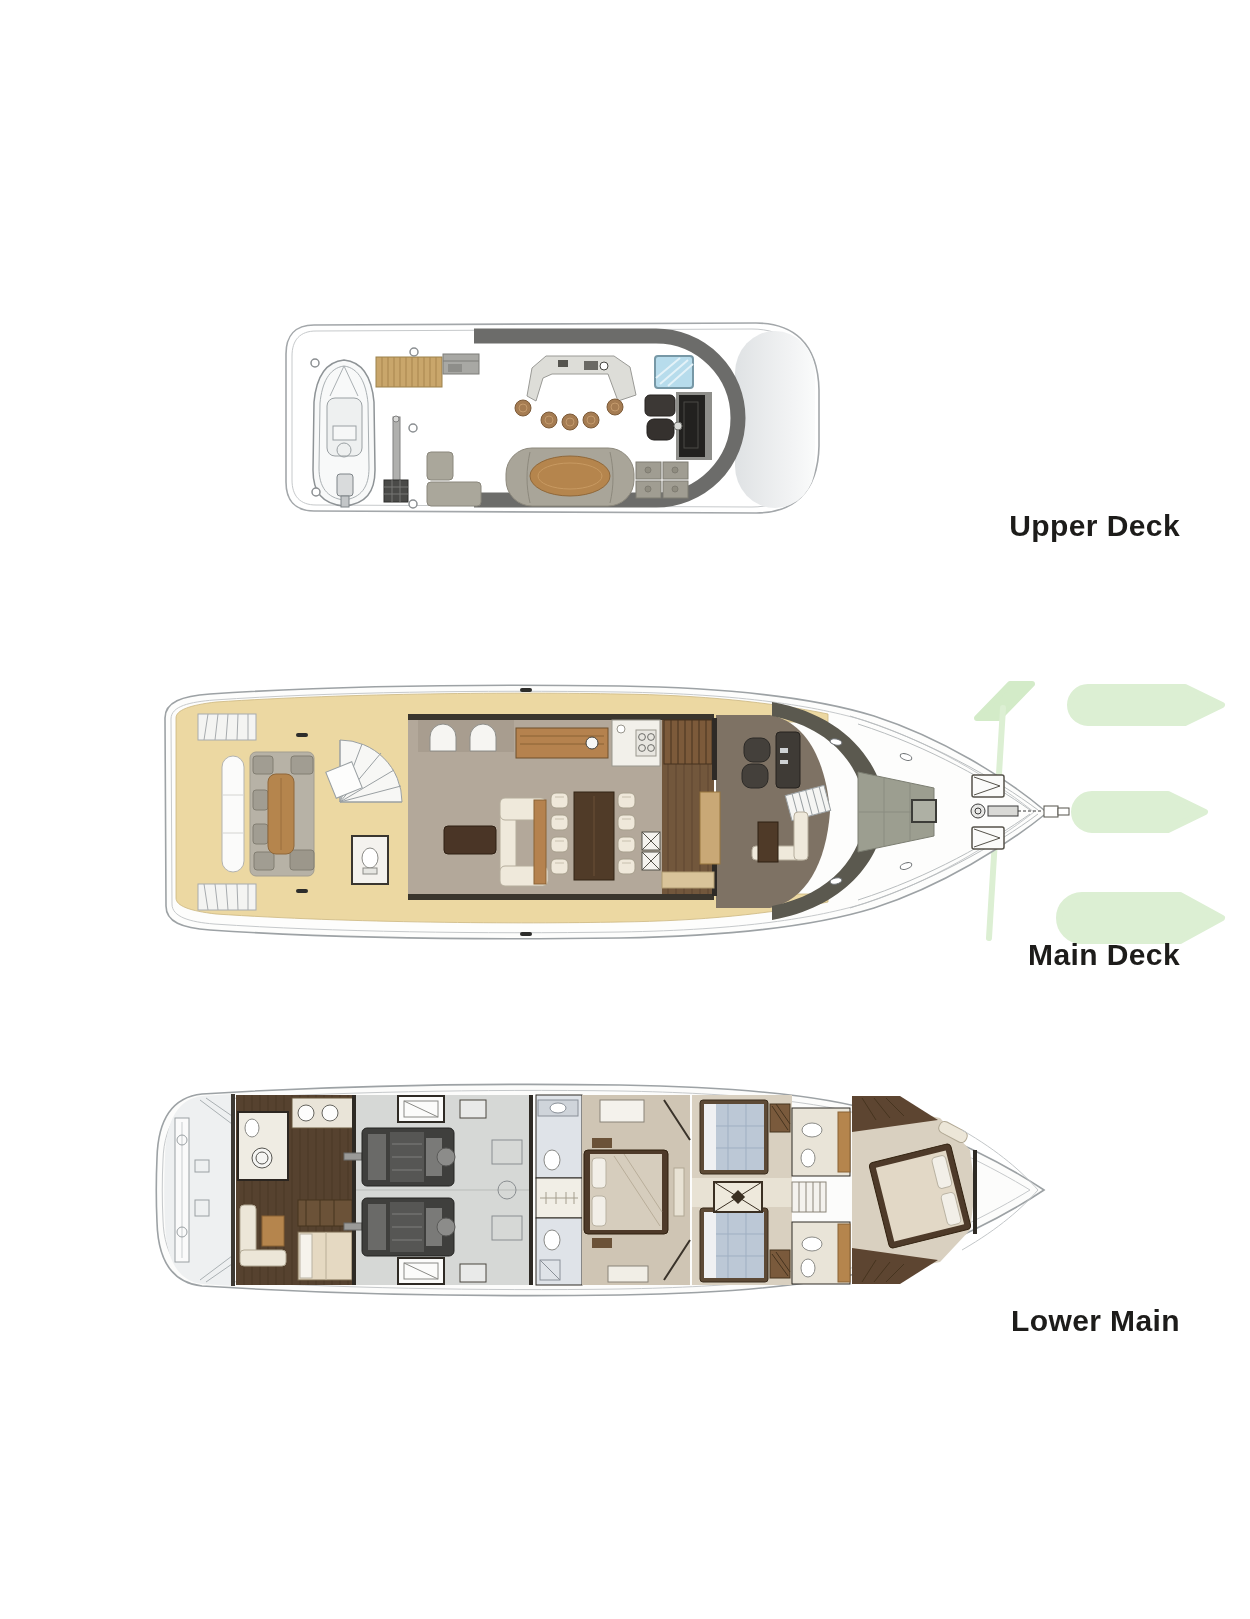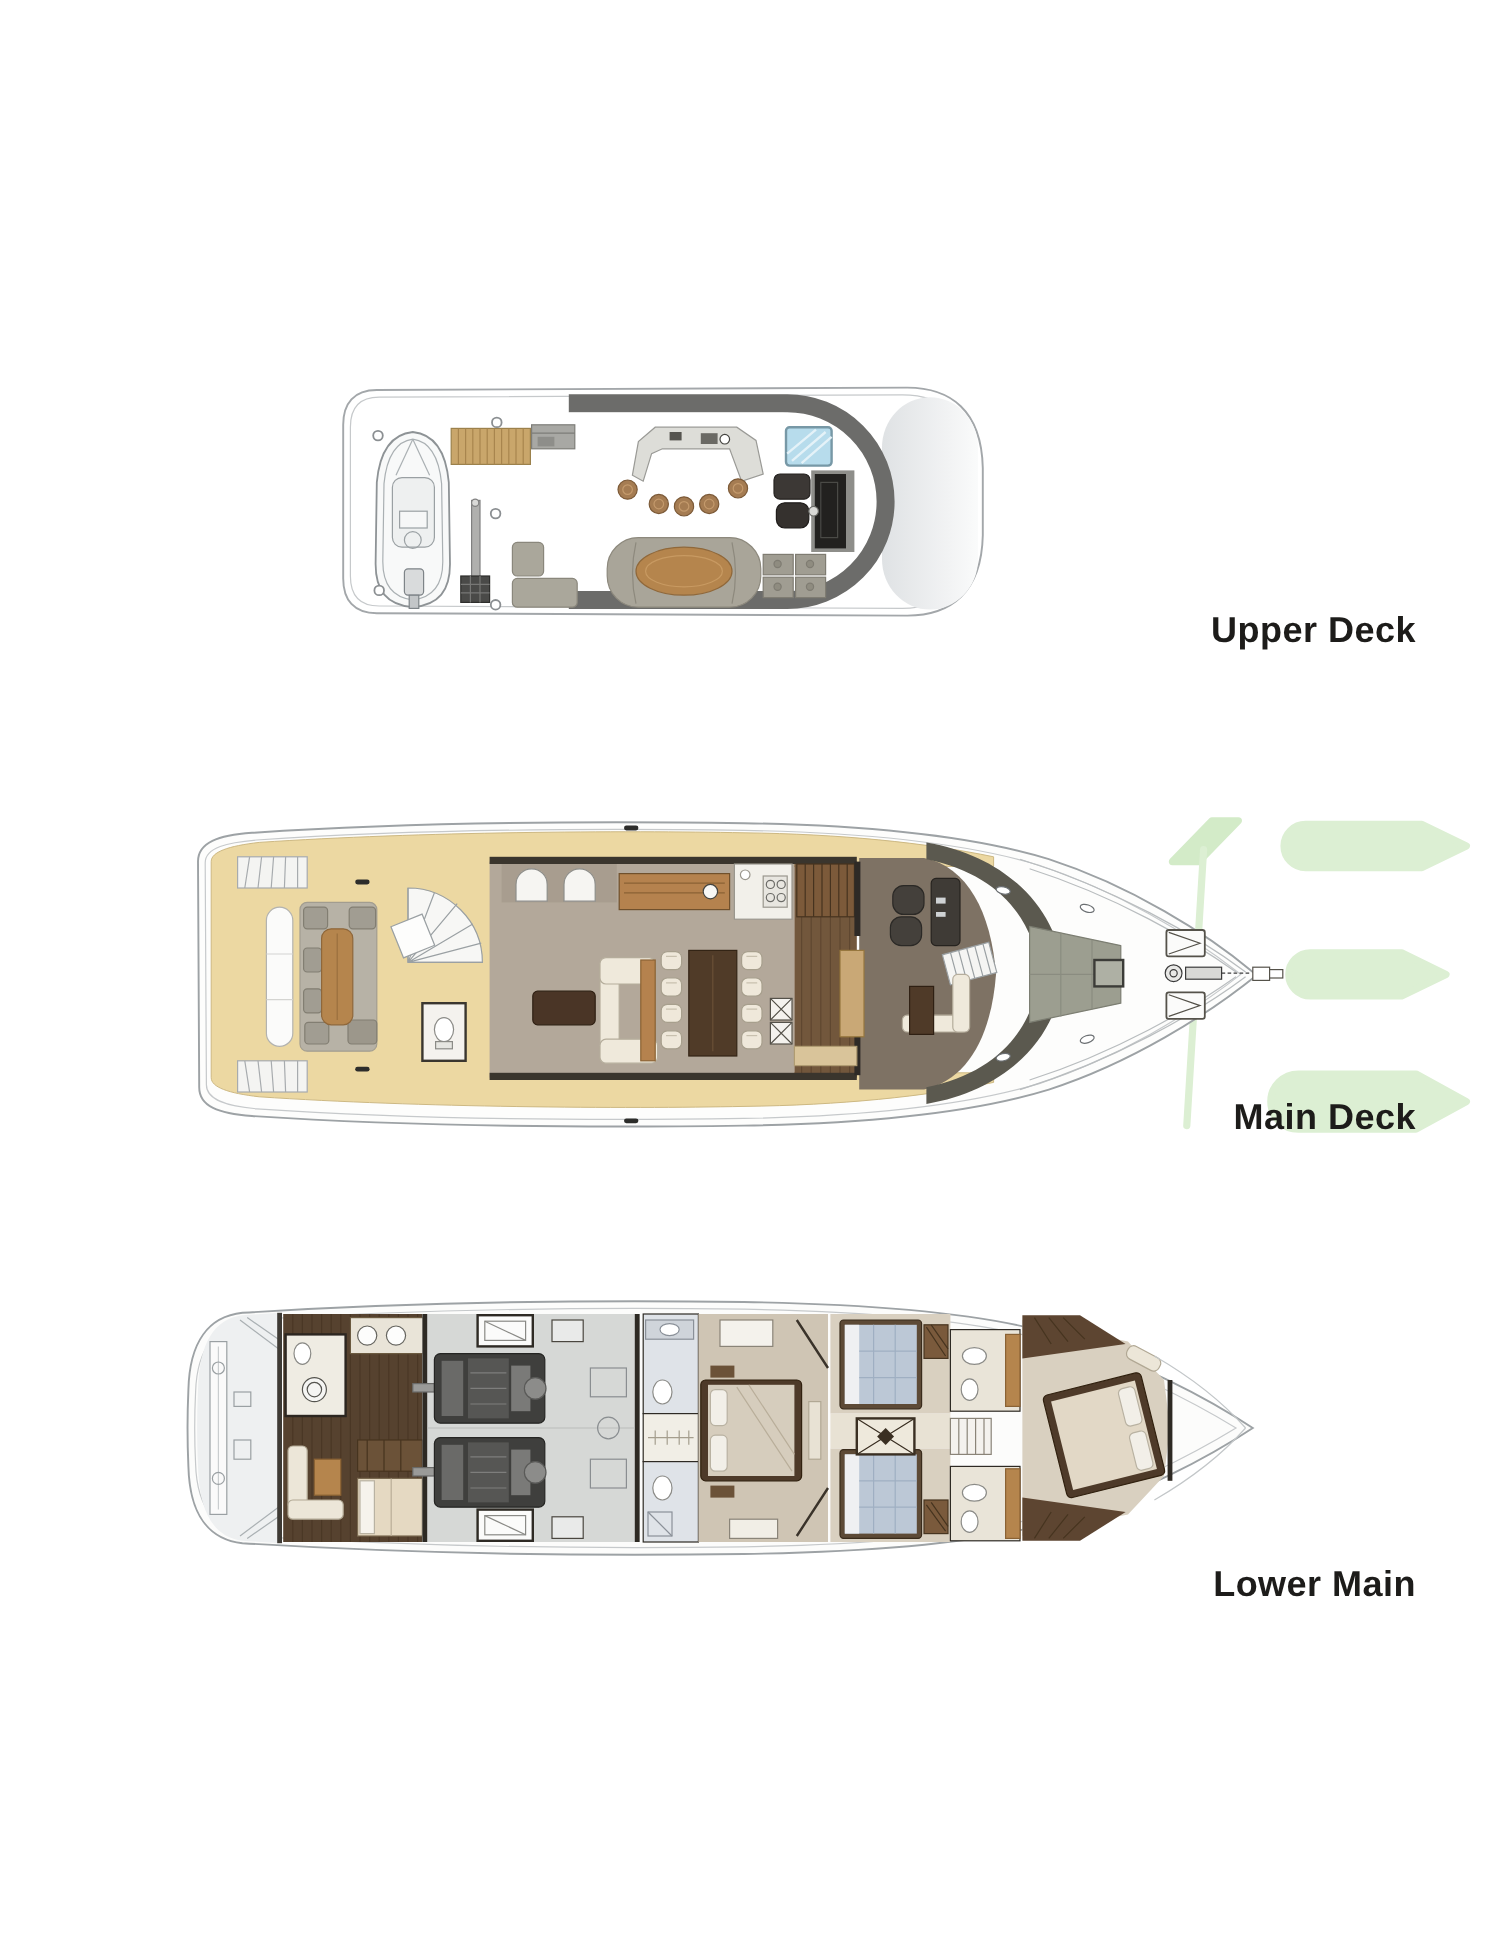--- a/index.html
+++ b/index.html
@@ -6,21 +6,21 @@
   .canvas{position:relative;width:1250px;height:1619px;background:var(--page-bg,#ffffff);
           font-family:"Liberation Sans",sans-serif;overflow:hidden;}
   .layer{position:absolute;}
   #watermark-svg{left:940px;top:660px;z-index:1;}
   #upper-svg{left:270px;top:315px;z-index:2;}
   #main-svg{left:140px;top:668px;z-index:2;}
   #lower-svg{left:135px;top:1070px;z-index:2;}
   .deck-label{position:absolute;right:70px;z-index:6;font-weight:bold;font-size:30px;
               color:var(--label-color,#1d1c1a);letter-spacing:.4px;white-space:nowrap;}
   #label-upper{top:509px;}
-  #label-main{top:915px;}
+  #label-main{top:938px;}
   #label-lower{top:1304px;}
   .wm{fill:var(--wm-light,#dcefd3);stroke:var(--wm-light,#dcefd3);stroke-width:6;stroke-linejoin:round;}
   .wm2{fill:var(--wm-mid,#d5ecca);stroke:var(--wm-mid,#d5ecca);stroke-width:6;stroke-linejoin:round;}
   svg{display:block;}
 </style>
 </head>
 <body>
 
 <div class="canvas">
 

